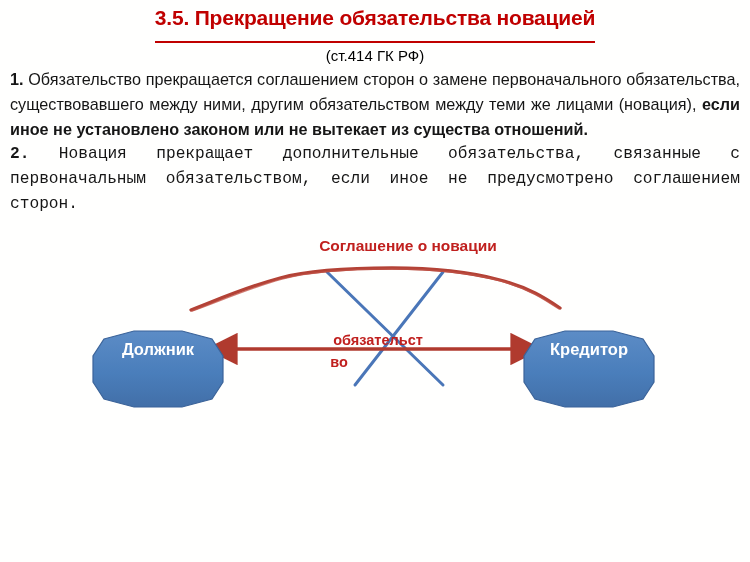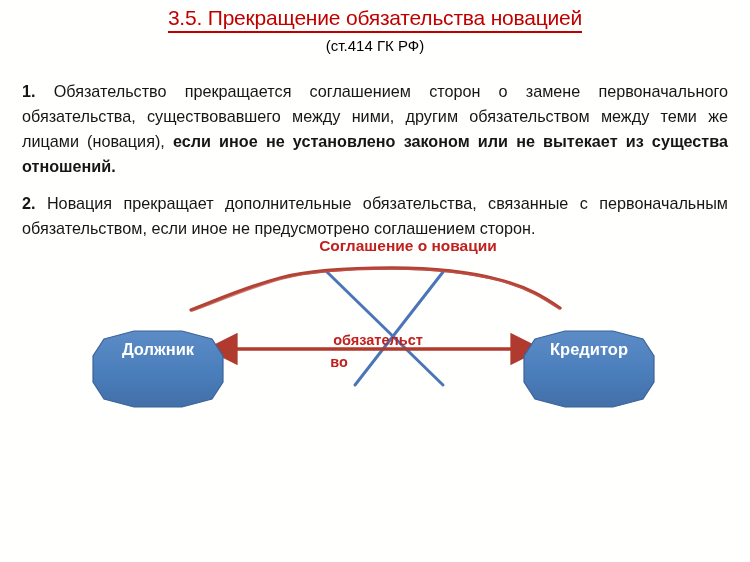--- a/index.html
+++ b/index.html
@@ -27,26 +27,26 @@
   .title-block {
     position: absolute;
     left: 0;
     top: 6px;
     width: 750px;
     text-align: center;
   }
   .slide-title {
     display: inline-block;
     font-size: 21px;
-    font-weight: normal;
+    font-weight: bold;
     color: #C00000;
     letter-spacing: -0.2px;
     line-height: 1.15;
     border-bottom: 2px solid #C00000;
-    padding-bottom: 1px;
+    padding-bottom: 11px;
     white-space: nowrap;
   }
   .slide-subtitle {
     margin-top: 5px;
     font-size: 15px;
     font-weight: normal;
     color: #000000;
     line-height: 1.1;
   }
 
@@ -56,24 +56,24 @@
     left: 10px;
     top: 67px;
     width: 730px;
     font-size: 16.2px;
     line-height: 25px;
     text-align: justify;
     text-justify: inter-word;
     color: #161616;
   }
   .para {
-    margin: 12px;
+    margin: 0;
     text-indent: 0;
   }
-  .para + .para { margin-top: 0; }
+  .para + .para { margin-top: 0; font-family: Liberation Mono, monospace; }
   .num { font-weight: bold; }
   .em-bold { font-weight: bold; }
 
   
   .diagram {
     position: absolute;
     left: 0;
     top: 228px;
     width: 750px;
     height: 175px;

